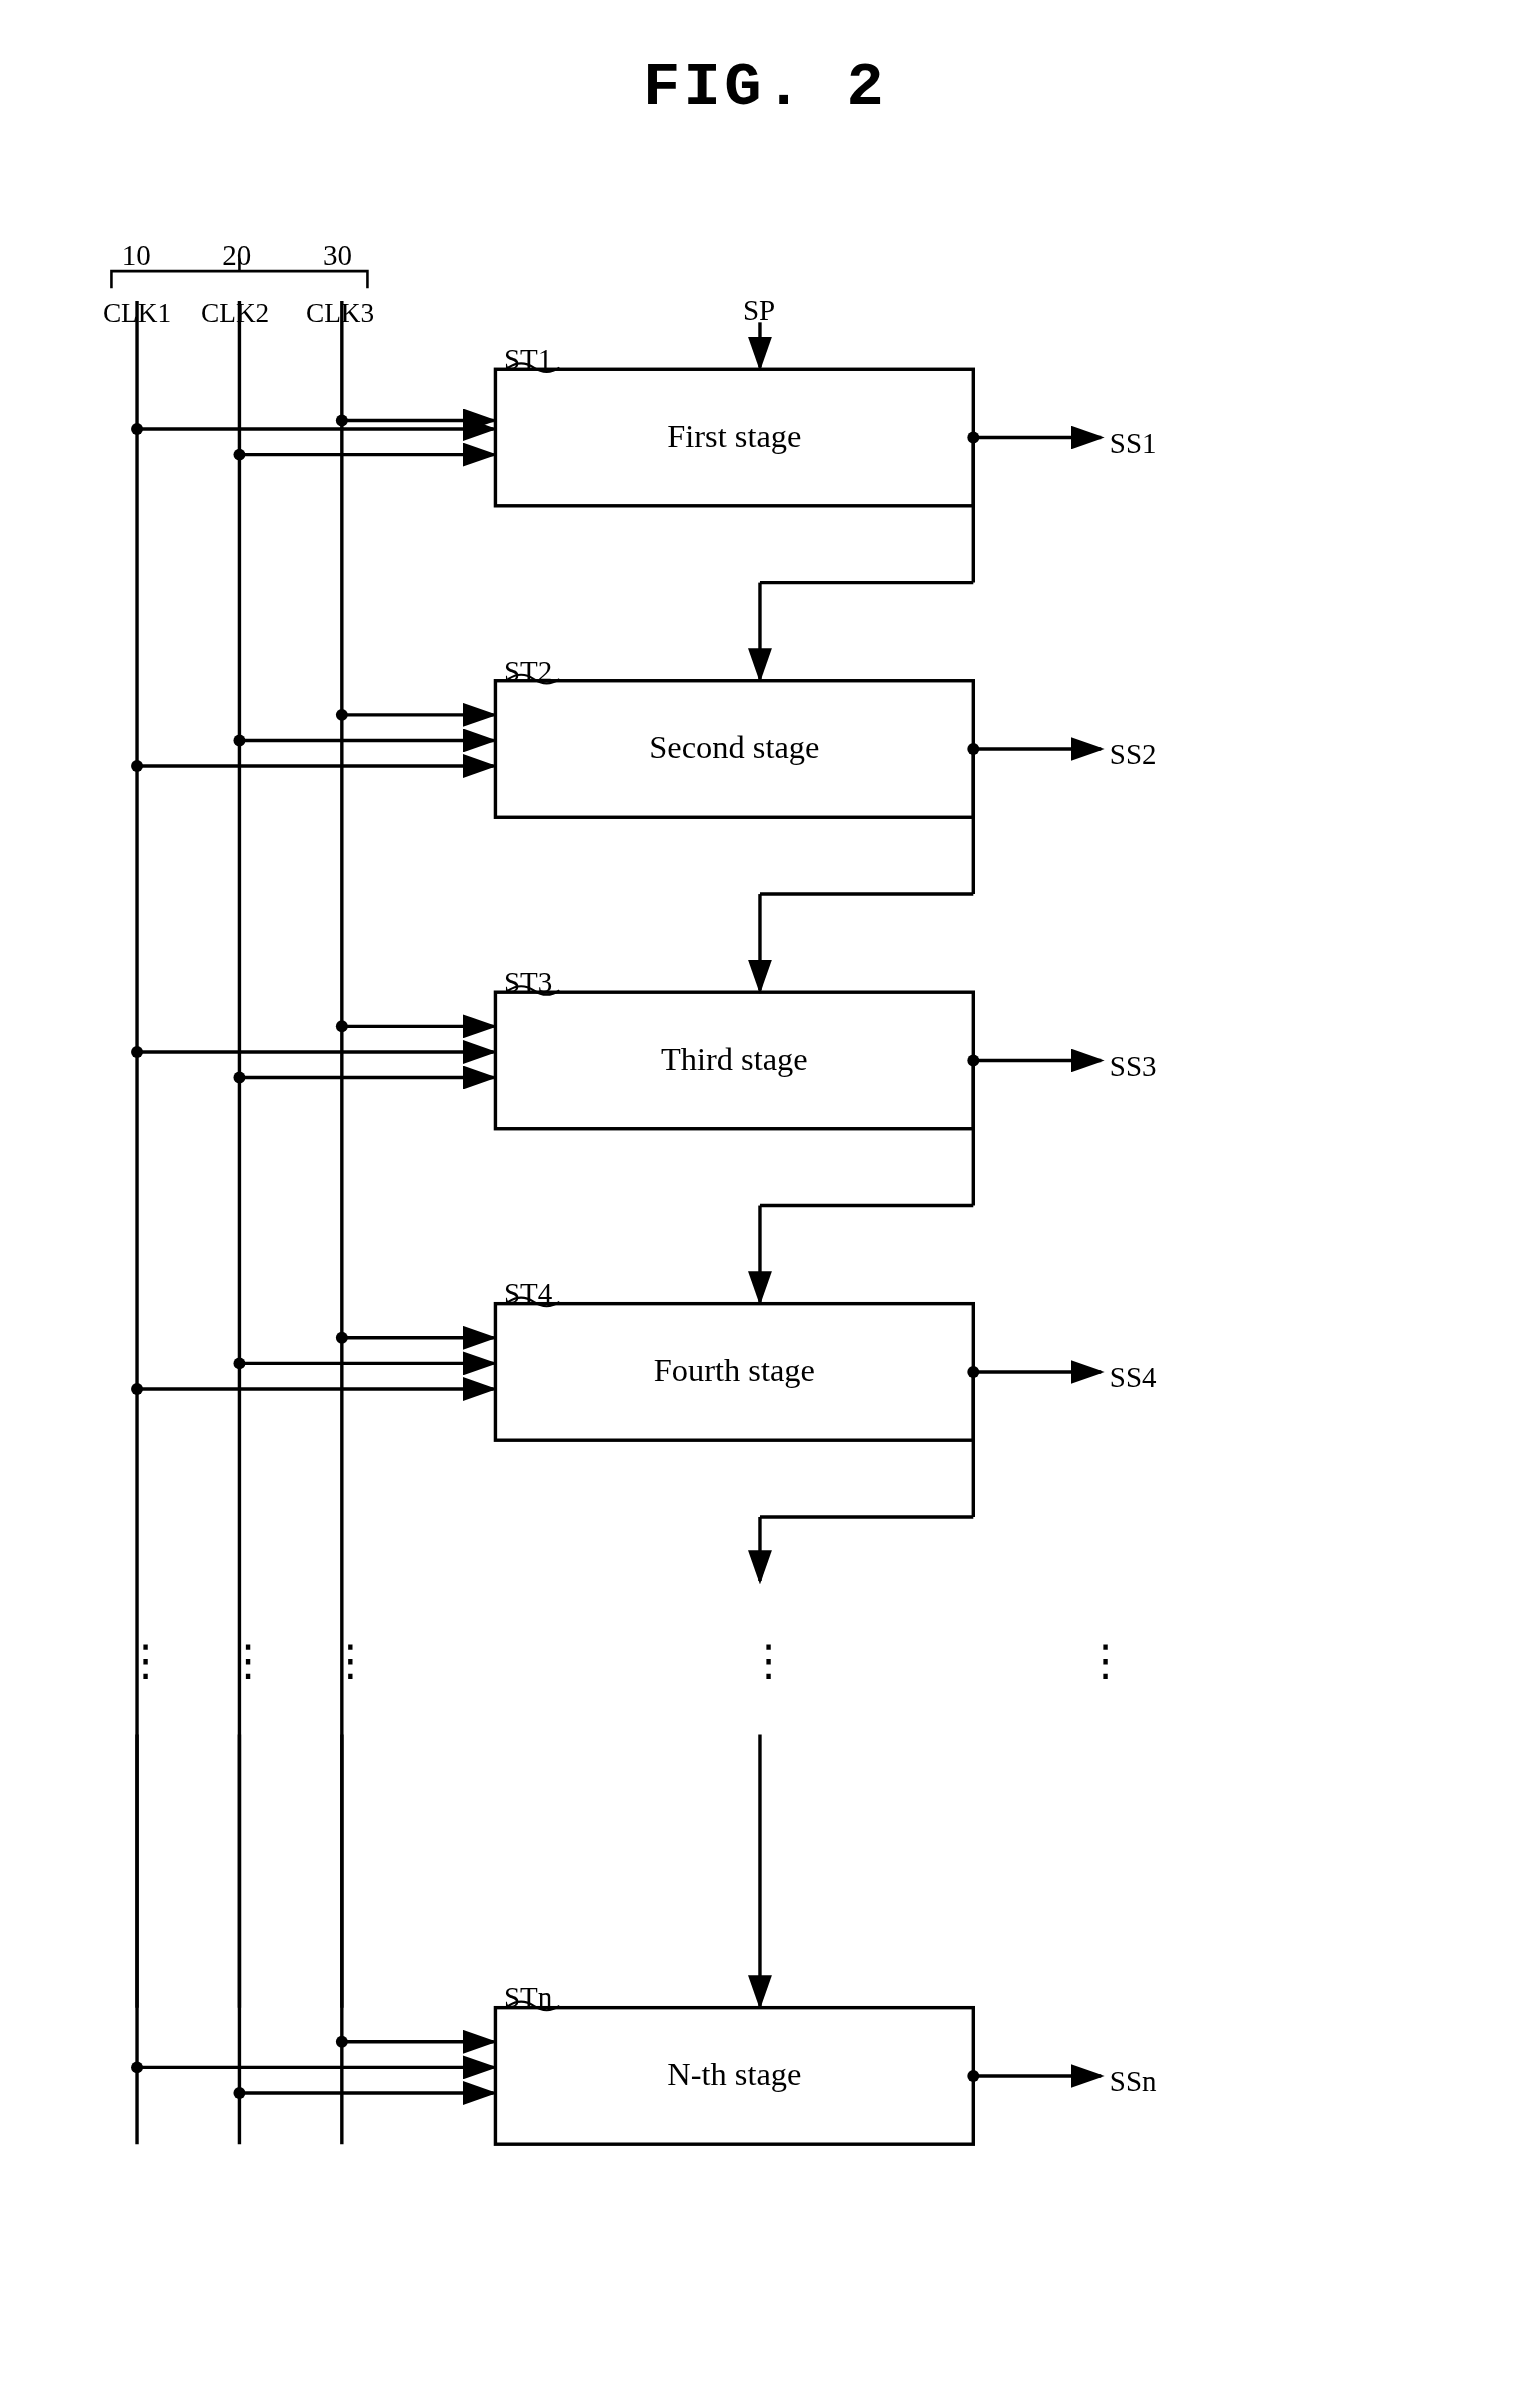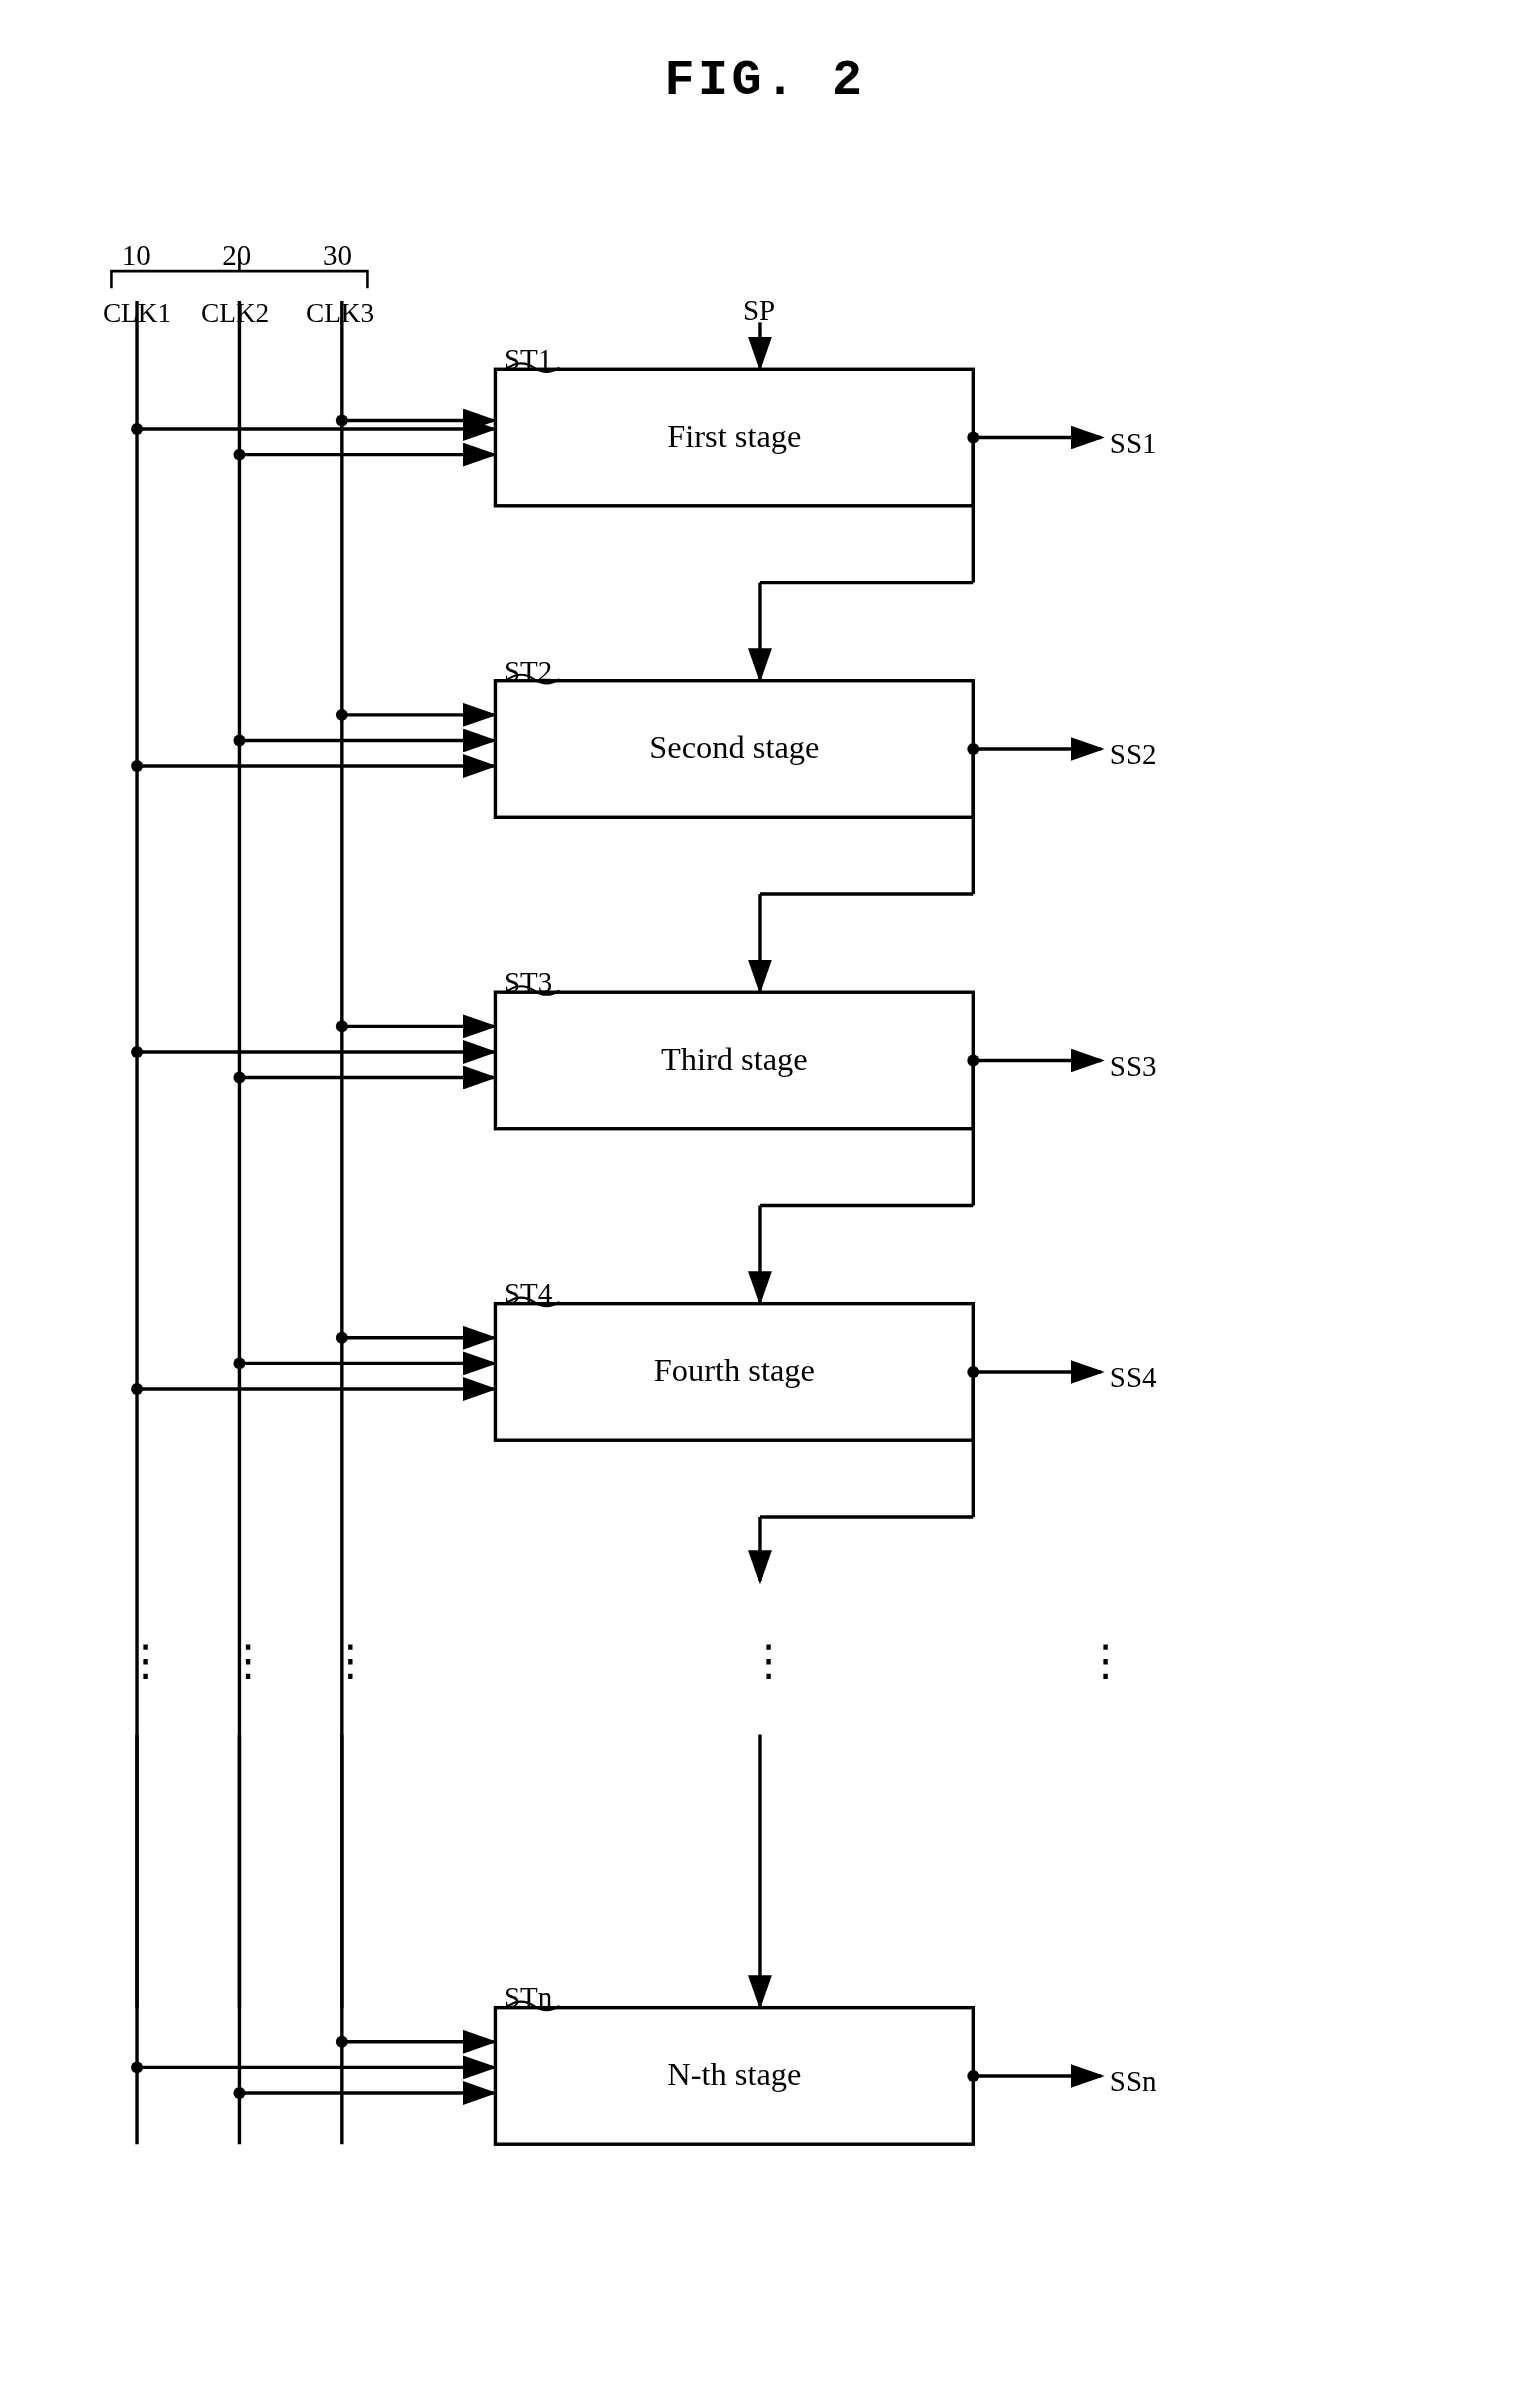--- a/index.html
+++ b/index.html
@@ -7,21 +7,21 @@
       background: #fff;
       font-family: 'Times New Roman', Times, serif;
       width: 1530px;
       height: 2401px;
       position: relative;
       overflow: hidden;
     }
 
     .page-title {
       text-align: center;
-      font-size: 50px;
+      font-size: 62px;
       font-weight: bold;
       letter-spacing: 3.5px;
       padding-top: 52px;
       font-family: 'Courier New', Courier, monospace;
     }
 
     .diagram-container {
       position: absolute;
       top: 173px;
       left: 69px;

